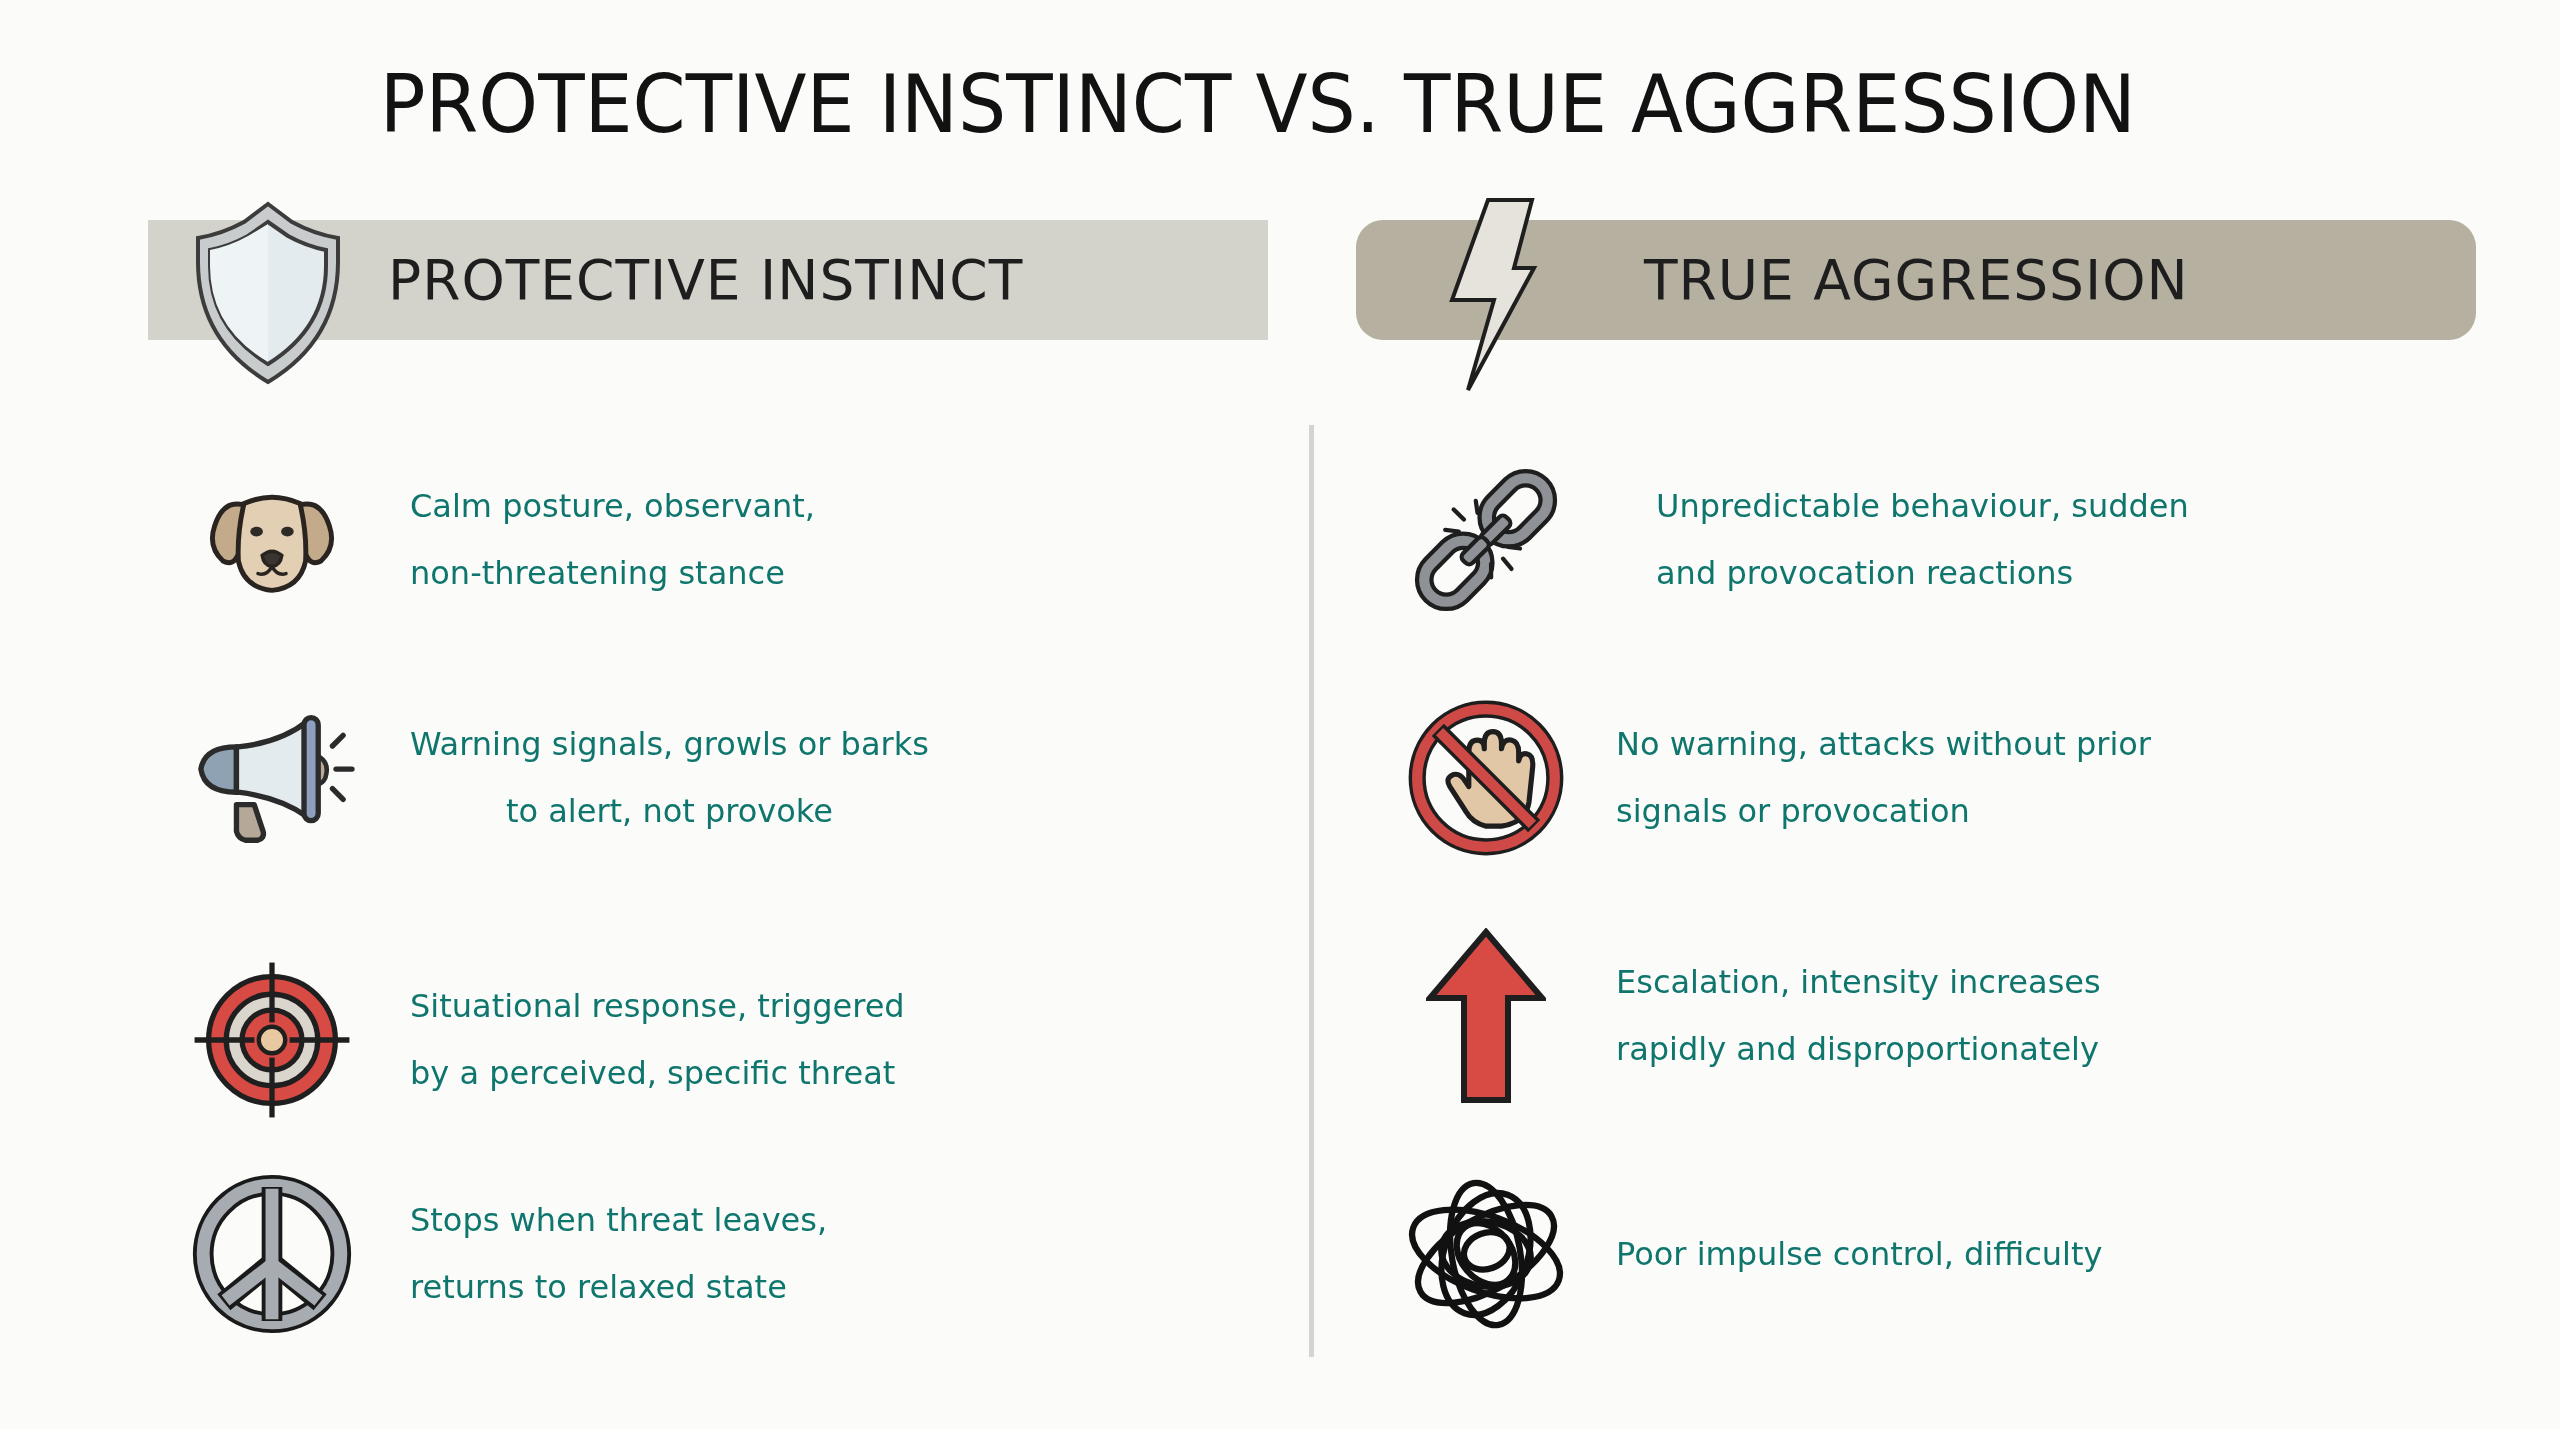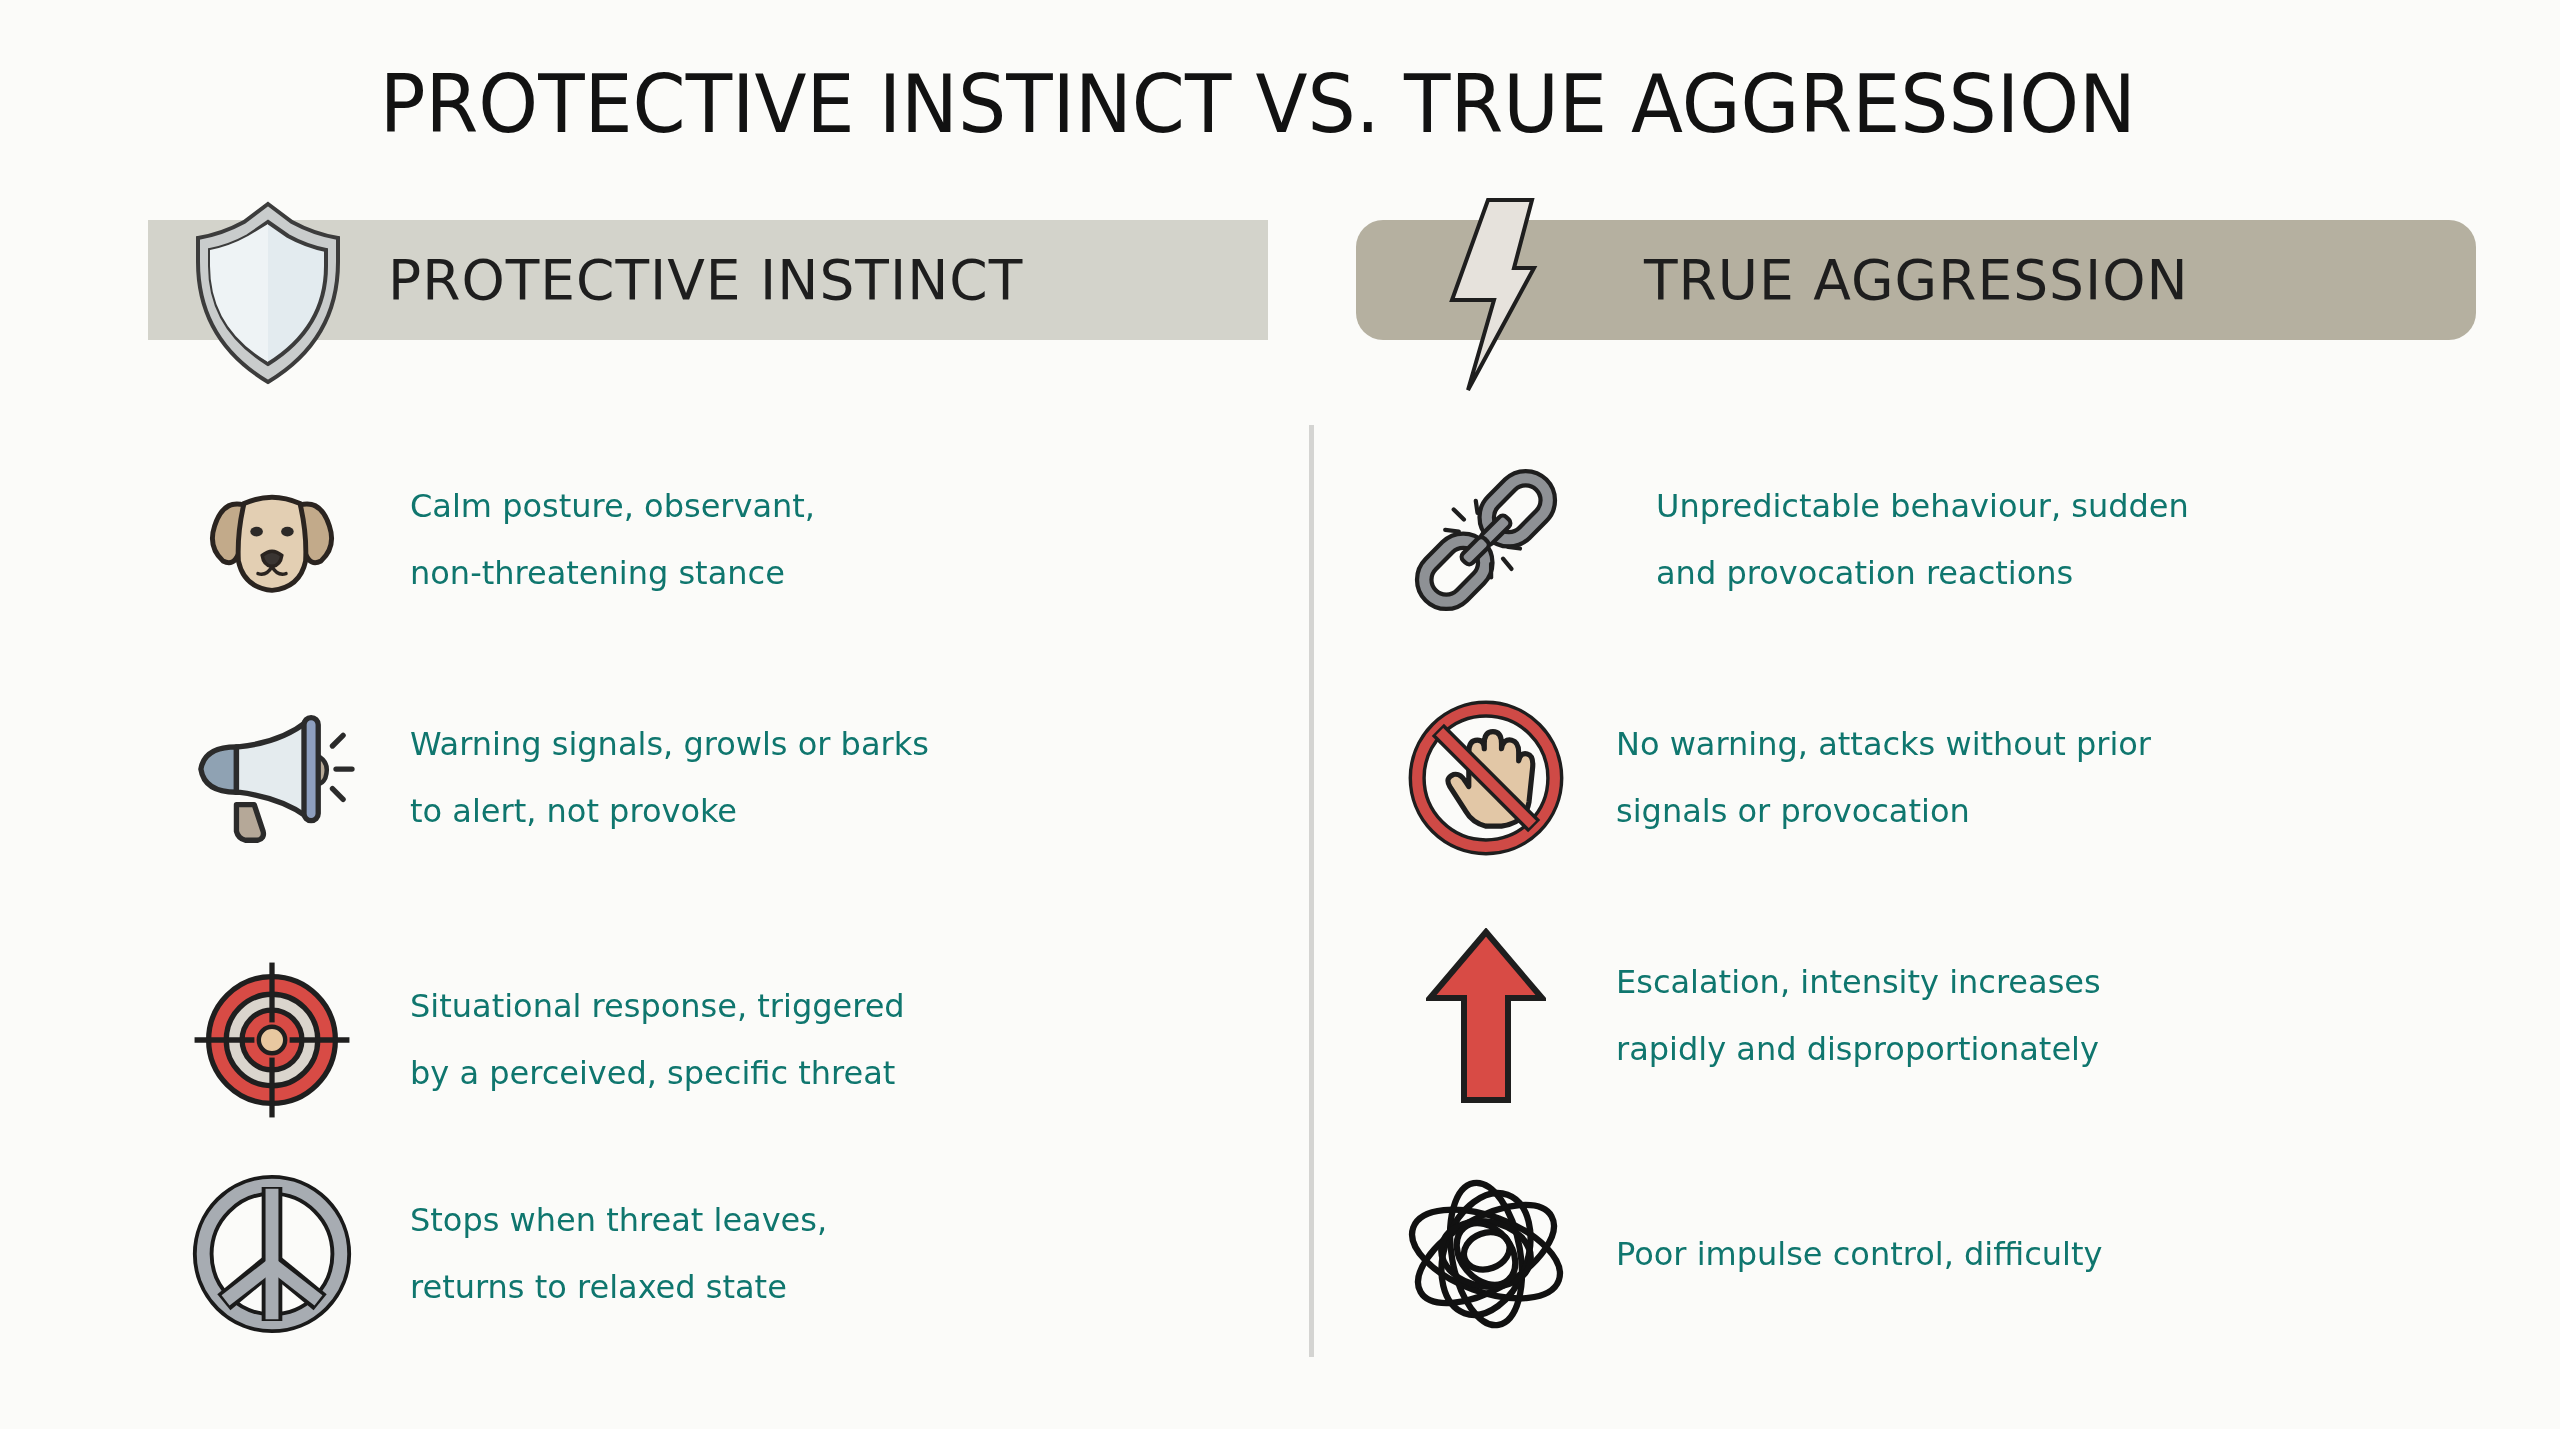--- a/index.html
+++ b/index.html
@@ -91,21 +91,21 @@
         <path d="M86 122 Q100 110 114 122 Q112 136 100 138 Q88 136 86 122 Z" fill="#3a3532" stroke="#2a2420" stroke-width="5"></path>
         <path d="M100 138 Q92 152 80 148 M100 138 Q108 152 120 148" fill="none" stroke="#2a2420" stroke-width="5" stroke-linecap="round"></path>
       </svg>
     </div>
     <div class="txt">
       <span>Calm posture, observant,</span>
       <span>non-threatening stance</span>
     </div>
   </div>
 
-  <div class="item left-item" style="top:688px;">
+  <div class="item left-item" style="top:688px;text-align:center;">
     <div class="ic">
       <svg width="180" height="160" viewBox="0 0 200 180">
         <path d="M60 120 L80 120 L90 150 Q92 158 84 160 L70 160 Q62 158 60 150 Z" fill="#b5a898" stroke="#2b2b2b" stroke-width="6" stroke-linejoin="round"></path>
         <path d="M60 55 Q24 55 20 80 Q24 106 60 106 Z" fill="#8fa2b3" stroke="#2b2b2b" stroke-width="6"></path>
         <path d="M60 55 L62 55 Q110 50 140 26 L140 134 Q110 112 62 106 L60 106 Z" fill="#e4ebee" stroke="#2b2b2b" stroke-width="6" stroke-linejoin="round"></path>
         <path d="M150 64 Q166 72 160 90 Q156 98 150 96 Z" fill="#b8aa97" stroke="#2b2b2b" stroke-width="5"></path>
         <rect x="136" y="22" width="16" height="116" rx="8" fill="#8e9fbf" stroke="#2b2b2b" stroke-width="6"></rect>
         <line x1="168" y1="54" x2="180" y2="42" stroke="#2b2b2b" stroke-width="6" stroke-linecap="round"></line>
         <line x1="172" y1="80" x2="190" y2="80" stroke="#2b2b2b" stroke-width="6" stroke-linecap="round"></line>
         <line x1="168" y1="102" x2="180" y2="114" stroke="#2b2b2b" stroke-width="6" stroke-linecap="round"></line>

